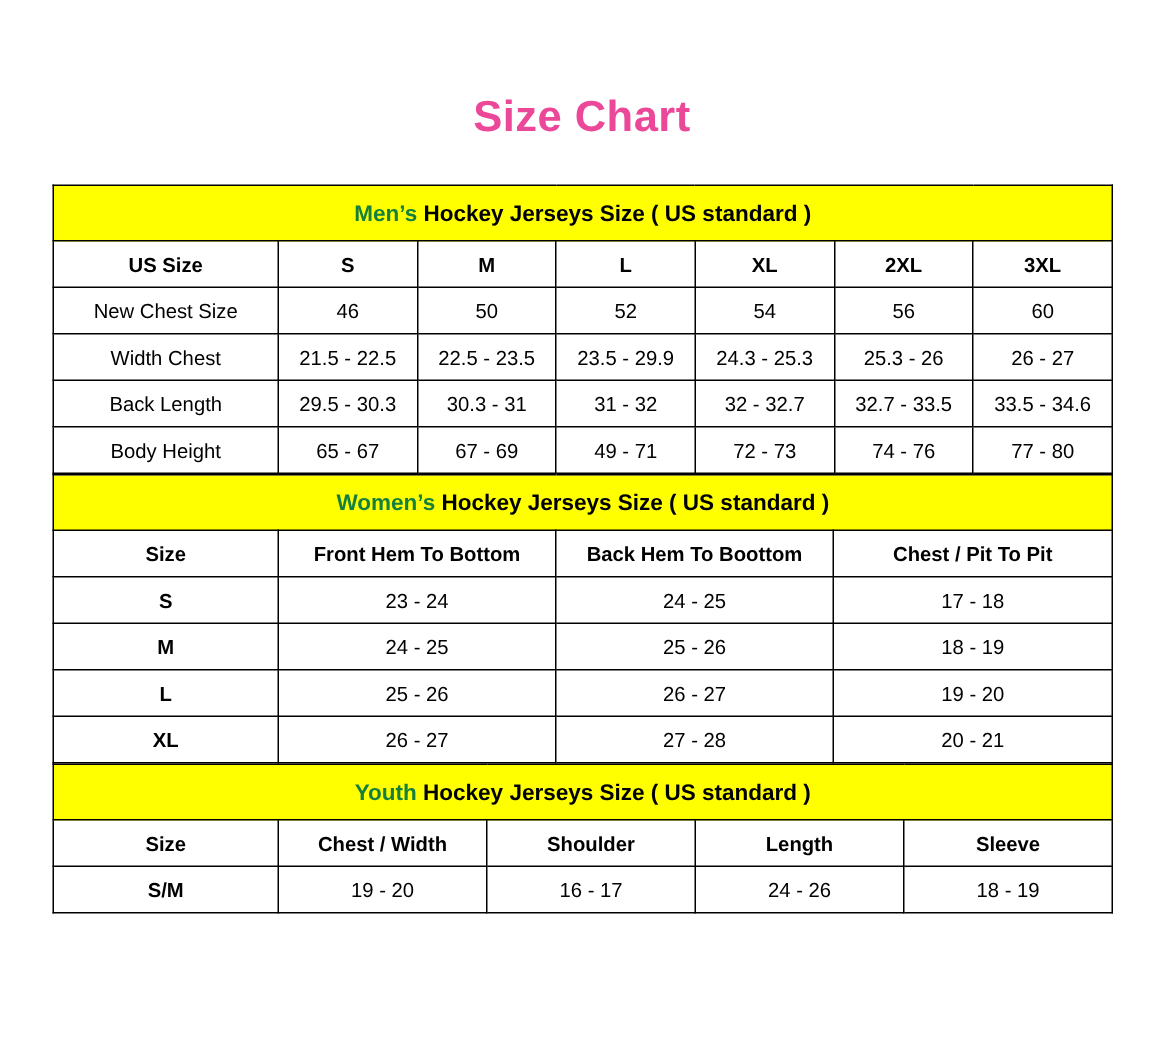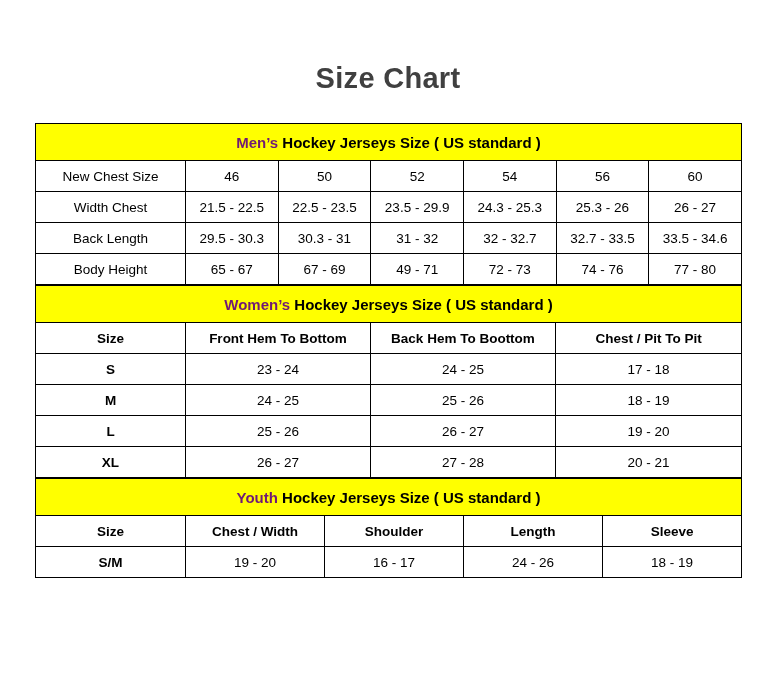--- a/index.html
+++ b/index.html
@@ -15,21 +15,21 @@
     overflow: hidden;
   }
   .page {
     position: relative;
     width: 776px;
     height: 692px;
     box-sizing: border-box;
   }
   .title {
     text-align: center;
-    color: #404040;
+    color: #ec4899;
     font-size: 29px;
     font-weight: bold;
     padding-top: 62px;
     padding-bottom: 0;
     letter-spacing: 0.3px;
   }
   .tables-wrap {
     margin: 28px 35px 0 35px;
   }
   table {
@@ -45,21 +45,21 @@
     height: 26px;
     padding: 2px 1px;
   }
   .banner {
     background: #ffff00;
     font-weight: bold;
     font-size: 15px;
     height: 32px;
   }
   .banner .hl {
-    color: #701a75;
+    color: #15803d;
   }
   .hdr {
     font-weight: bold;
   }
   .rowlabel {
     font-weight: normal;
   }
   .boldcell {
     font-weight: bold;
   }
@@ -92,20 +92,29 @@
           <col class="cx">
           <col class="cx">
           <col class="cx">
           <col class="cx">
       </colgroup>
       <tbody>
         <tr>
           <td class="banner" colspan="7"><span class="hl">Men’s</span><span> Hockey Jerseys Size ( US standard )</span></td>
         </tr>
         <tr>
+          <td class="hdr">US Size</td>
+          <td class="hdr">S</td>
+          <td class="hdr">M</td>
+          <td class="hdr">L</td>
+          <td class="hdr">XL</td>
+          <td class="hdr">2XL</td>
+          <td class="hdr">3XL</td>
+        </tr>
+        <tr>
           <td class="rowlabel">New Chest Size</td>
           <td>46</td>
           <td>50</td>
           <td>52</td>
           <td>54</td>
           <td>56</td>
           <td>60</td>
         </tr>
         <tr>
           <td class="rowlabel">Width Chest</td>

